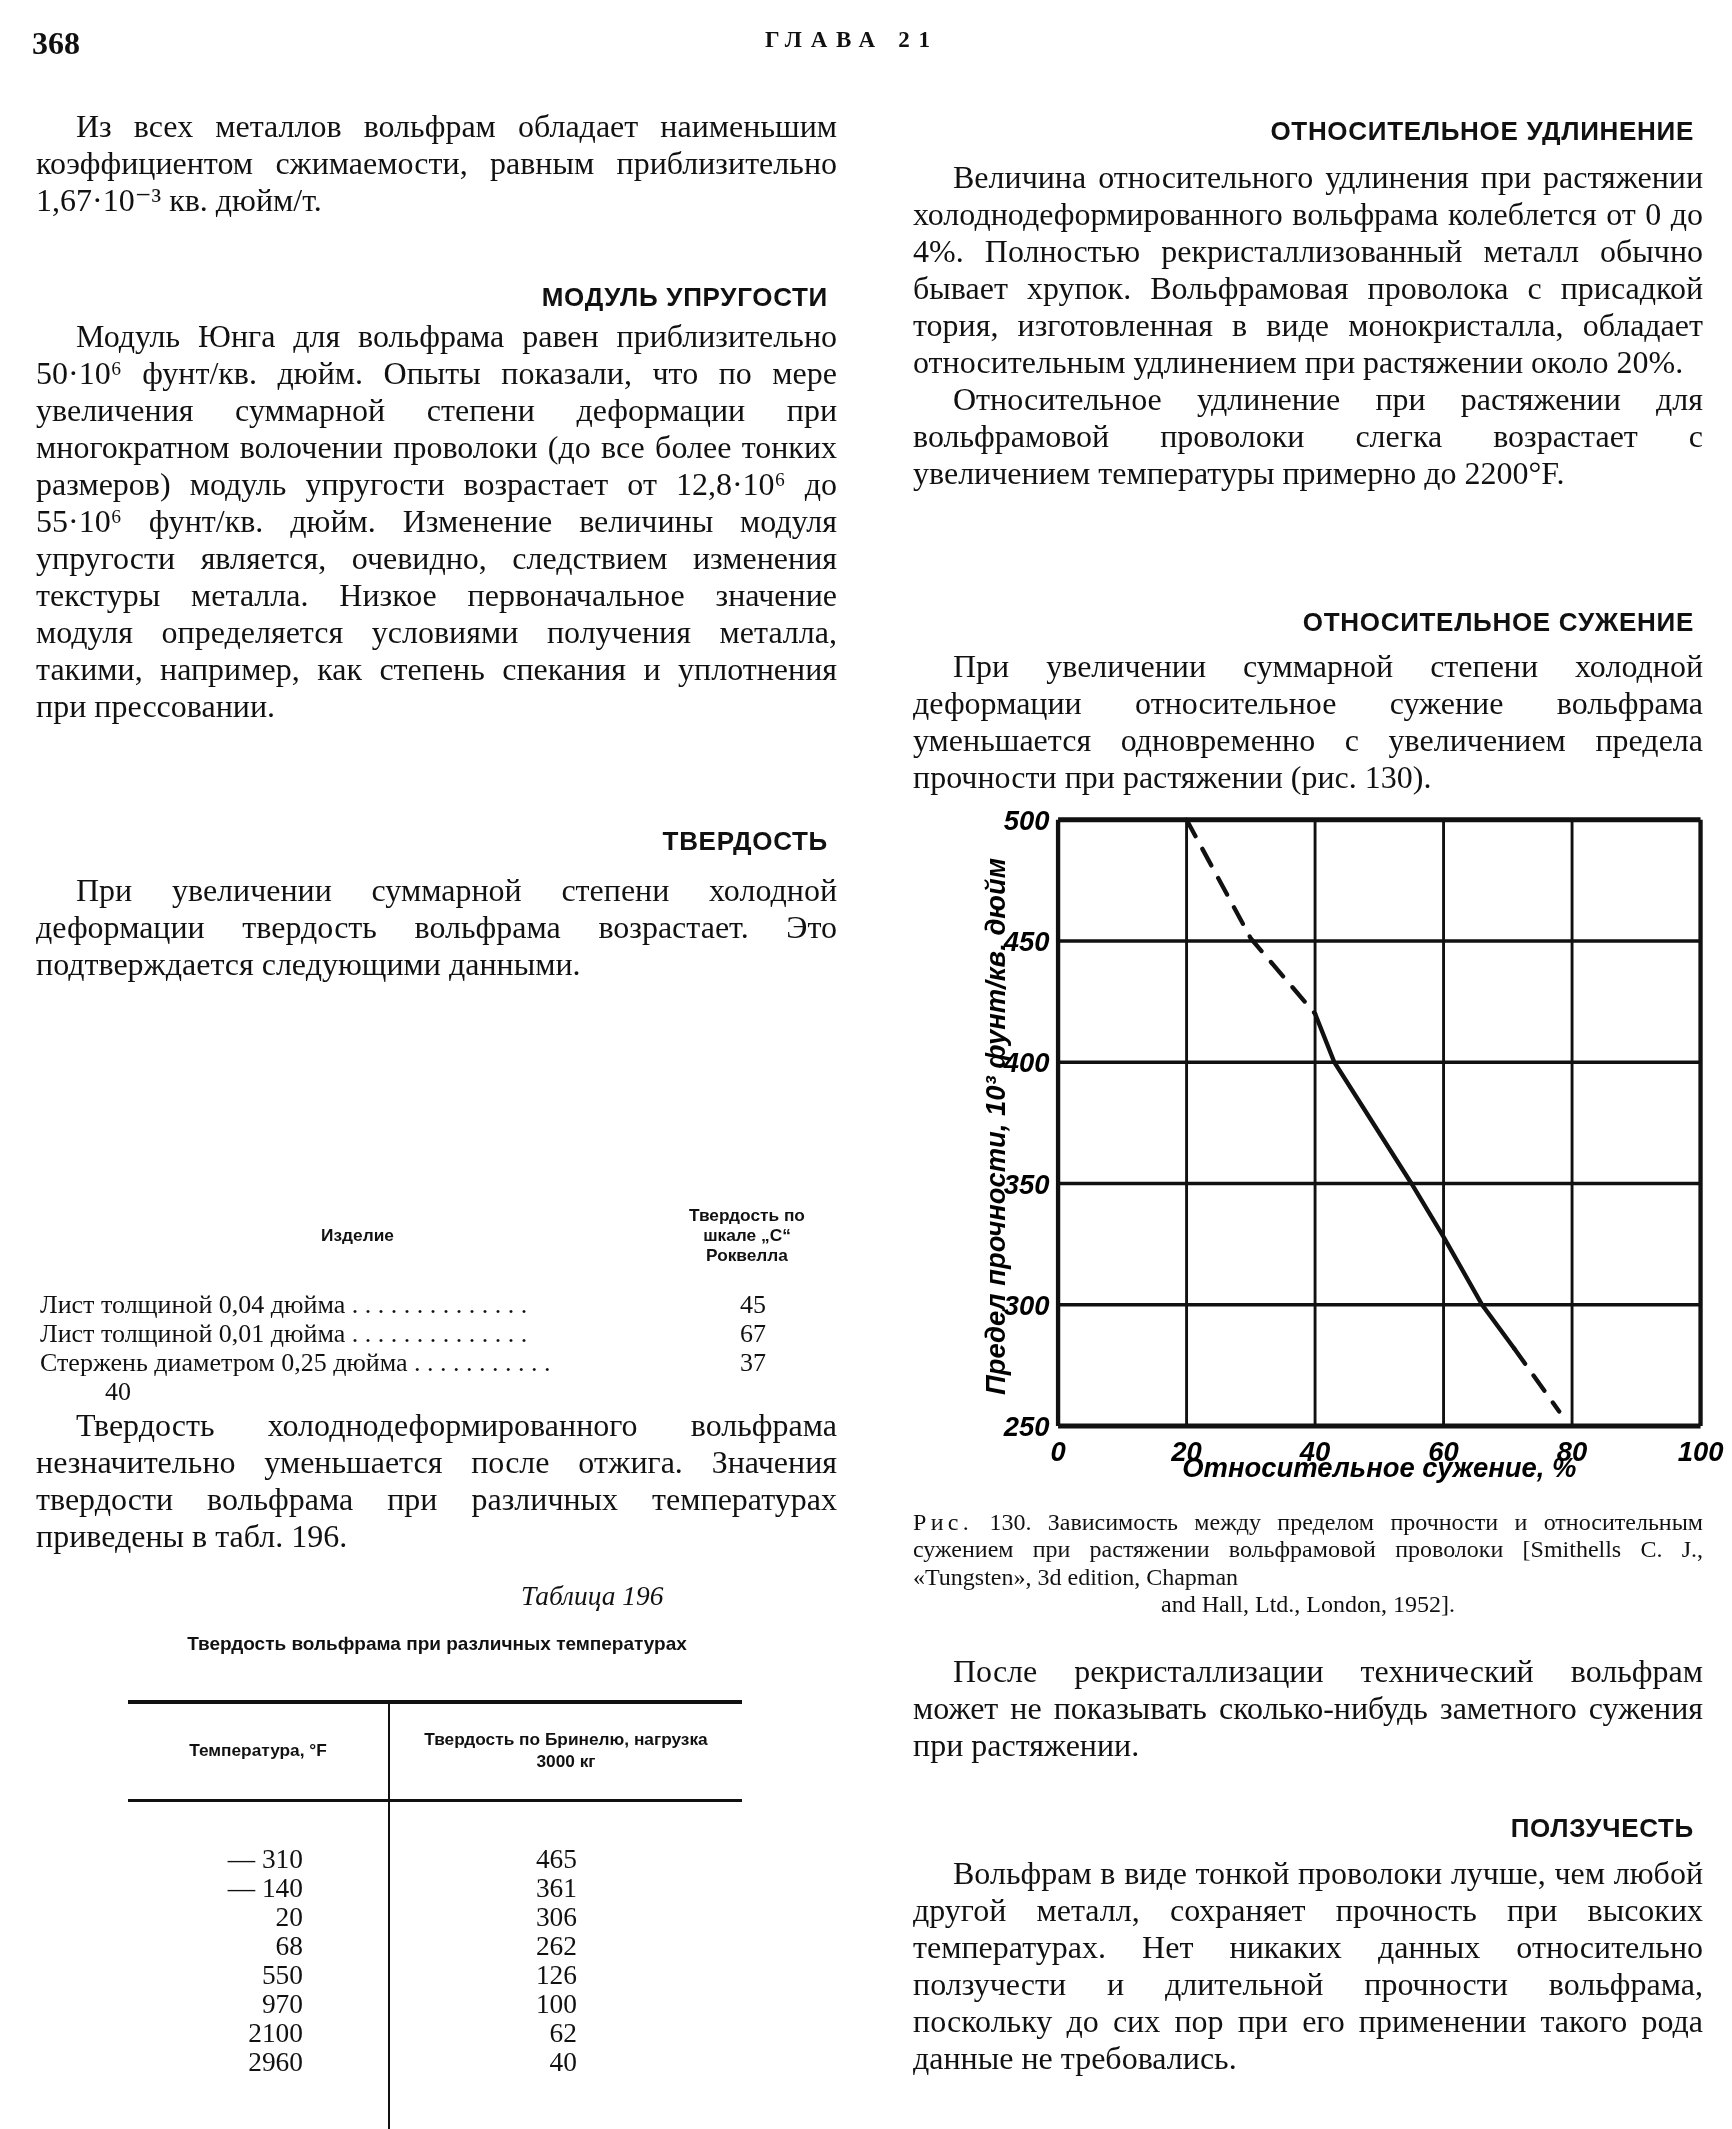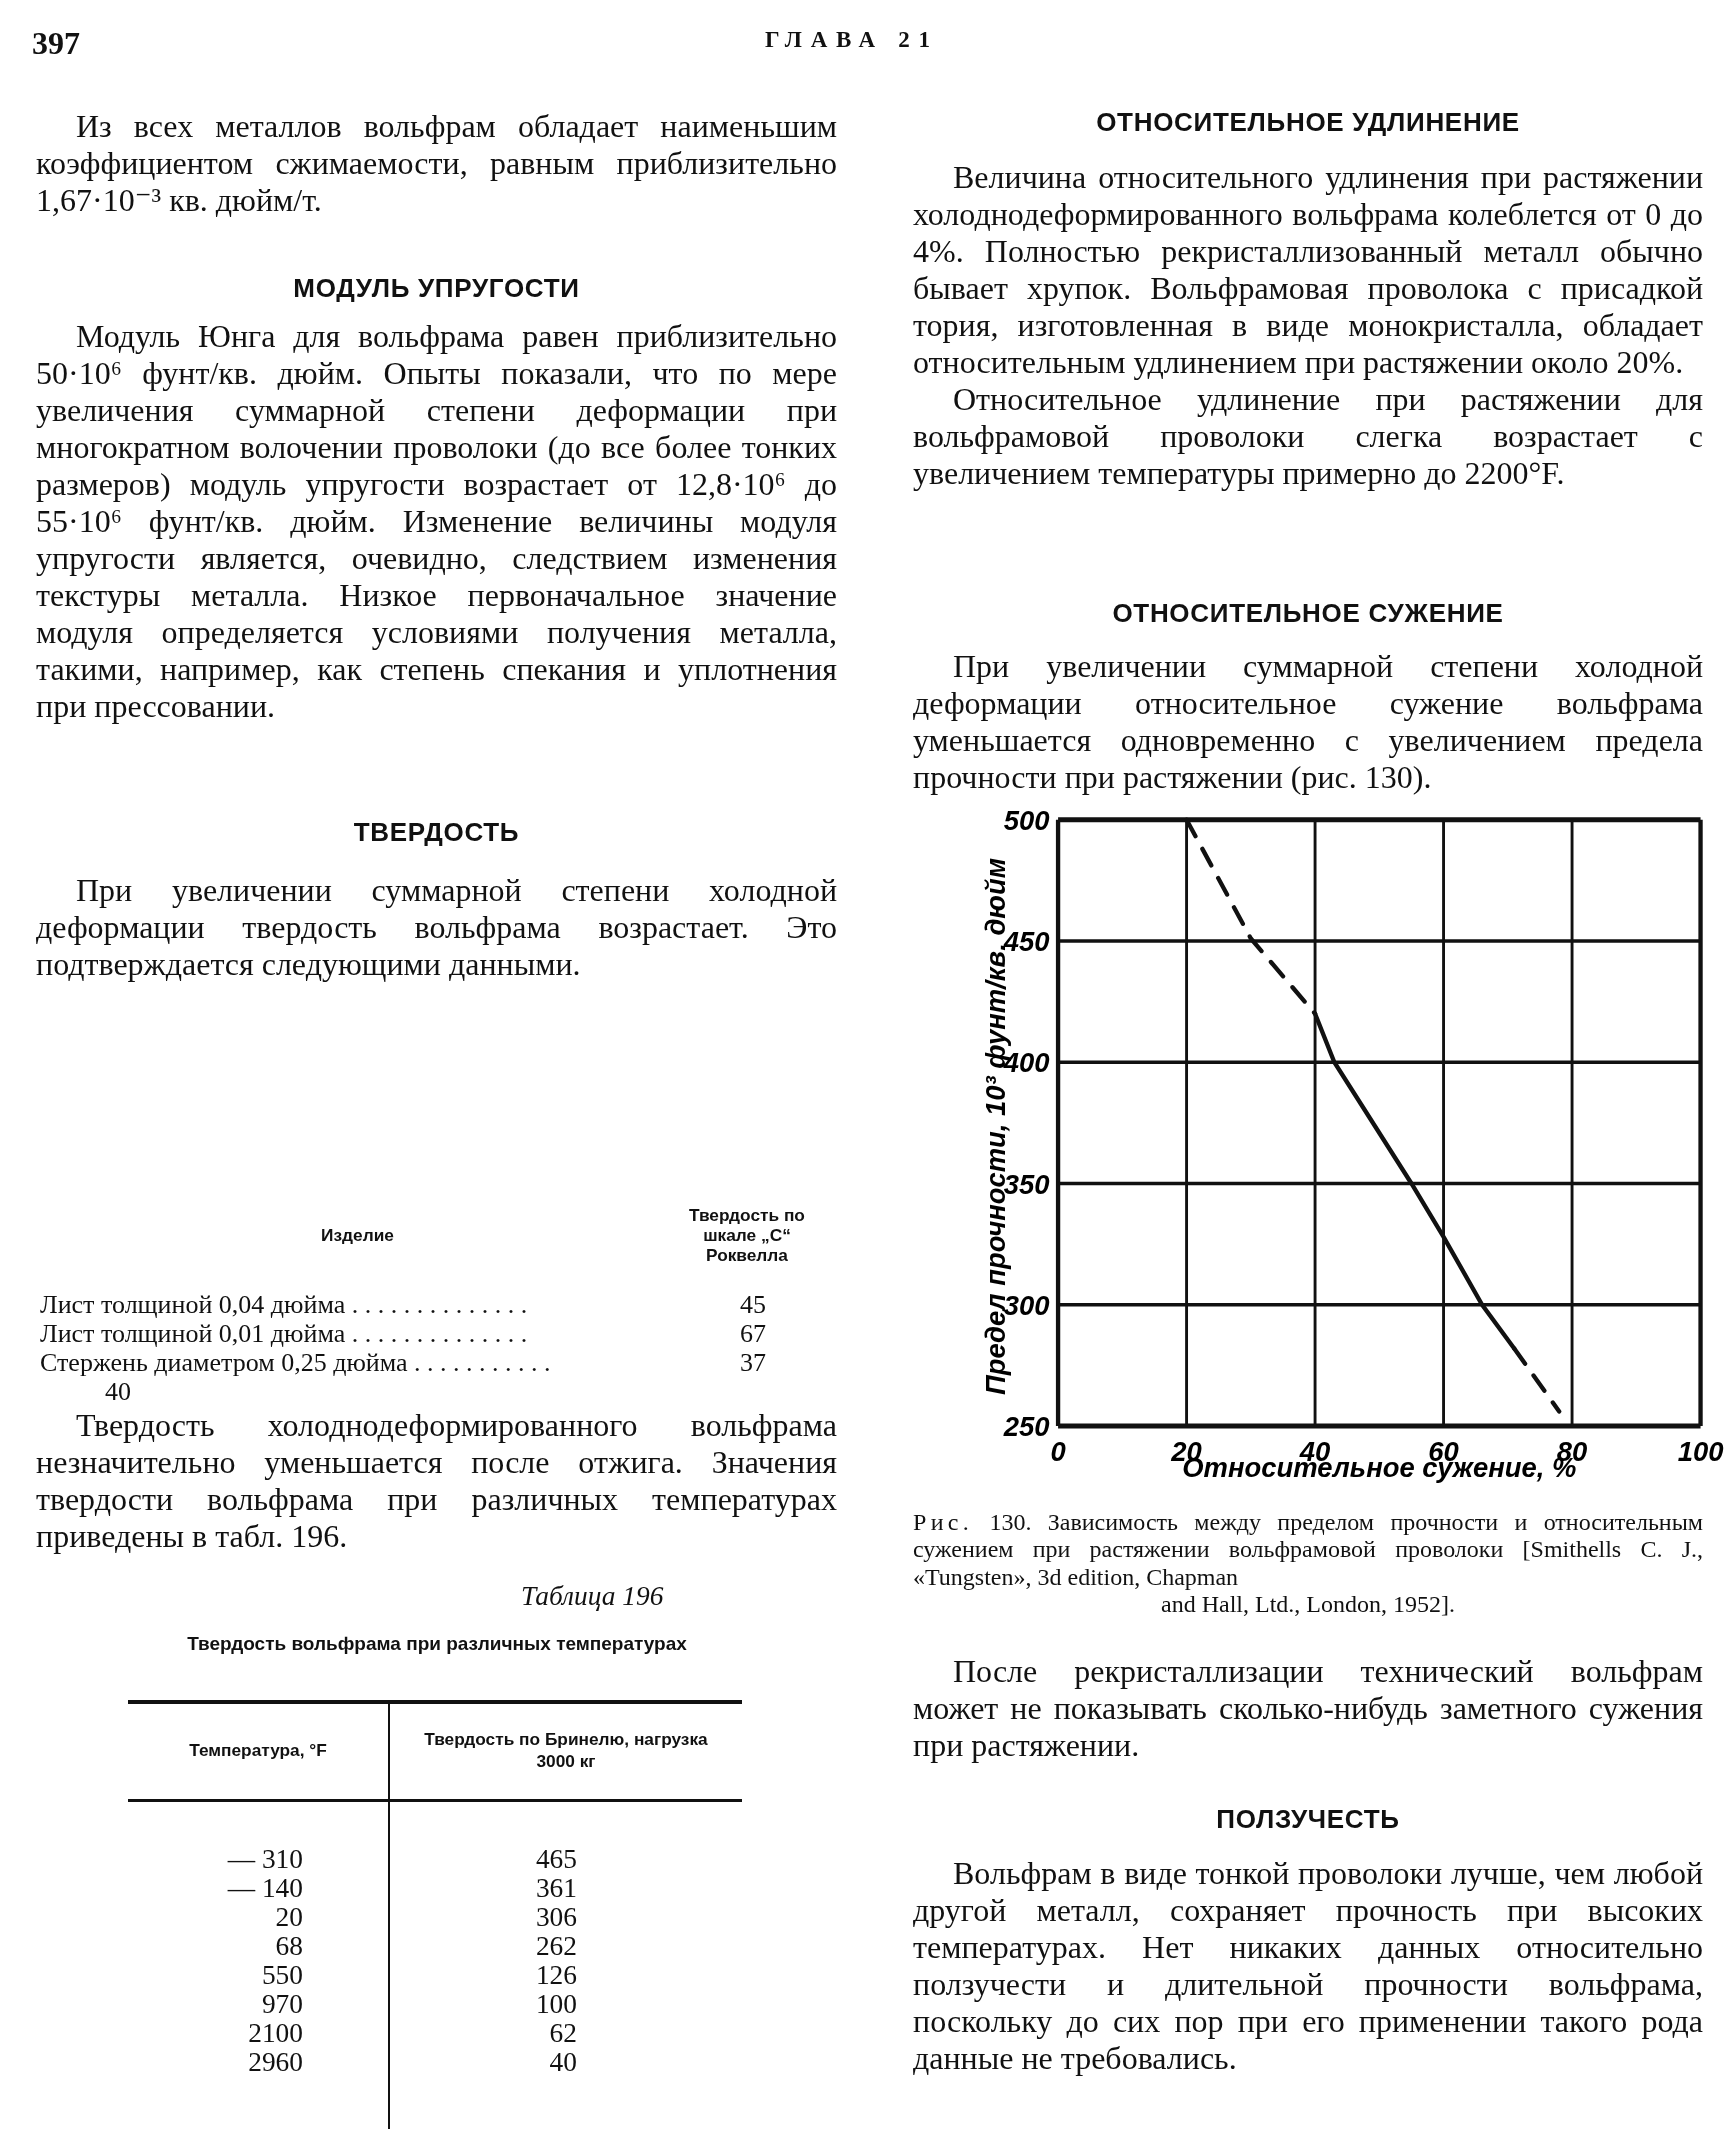--- a/index.html
+++ b/index.html
@@ -5,21 +5,21 @@
   html, body { margin: 0; padding: 0; background: #ffffff; }
   body { width: 1732px; height: 2129px; position: relative; overflow: hidden;
          font-family: "Liberation Serif", "DejaVu Serif", serif; color: #111; }
   .abs { position: absolute; }
   .page-num { left: 32px; top: 25px; font-size: 32px; font-weight: bold; }
   .running-head { left: 765px; top: 27.4px; font-size: 23px; font-weight: bold; letter-spacing: 8.7px; }
   .col { position: absolute; width: 801px; }
   .col-left { left: 36px; }
   .col-right { left: 913px; width: 790px; }
   p.para { margin: 0; font-size: 32px; line-height: 37px; text-align: justify; text-indent: 40px; }
-  h2.section { margin: 0; font-size: 26px; font-weight: bold; text-align: center; letter-spacing: 0.7px;
+  h2.section { margin: 9px; font-size: 26px; font-weight: bold; text-align: right; letter-spacing: 0.7px;
                font-family: "Liberation Sans", "DejaVu Sans", sans-serif; }
   .small-table { position: absolute; font-size: 26px; line-height: 29px; }
   .small-table .hdr { font-family: "Liberation Sans", sans-serif; font-weight: bold; font-size: 17.3px; line-height: 20px; text-align: center; }
   .row { display: flex; }
   .row .name { width: 635px; white-space: nowrap; overflow: hidden; }
   .row .val { width: 87px; }
   .tcap { position: absolute; font-size: 27.4px; font-style: italic; }
   .ttitle { position: absolute; font-size: 19px; font-weight: bold; text-align: center; line-height: 27.4px; width: 592px; font-family: "Liberation Sans", sans-serif;}
   .bigtable { position: absolute; left: 128px; top: 1700px; width: 614px; }
   .bigtable .rule { height: 3.6px; background: #111; }
@@ -35,21 +35,21 @@
   .bigtable .bc1 .cell { text-align: right; padding-right: 85px; }
   .bigtable .bc2 .cell { text-align: right; padding-right: 165px; }
   .chart { position: absolute; left: 946px; top: 798px; }
   .caption { position: absolute; left: 913px; top: 1509px; width: 790px; font-size: 24px; line-height: 27.4px; text-align: justify; }
   .caption .c-last { text-align: center; }
   .caption .ris { letter-spacing: 4.3px; }
 </style>
 </head>
 <body>
 
-<div class="abs page-num">397</div>
+<div class="abs page-num">368</div>
 <div class="abs running-head">ГЛАВА 21</div>
 
 <div class="col col-left" style="top:108px;">
   <p class="para">Из всех металлов вольфрам обладает наименьшим коэффициентом сжимаемости, равным приблизительно 1,67·10⁻³ кв. дюйм/т.</p>
 </div>
 
 <div class="col col-left" style="top:273px;">
   <h2 class="section">МОДУЛЬ УПРУГОСТИ</h2>
 </div>
 <div class="col col-left" style="top:318px;">

